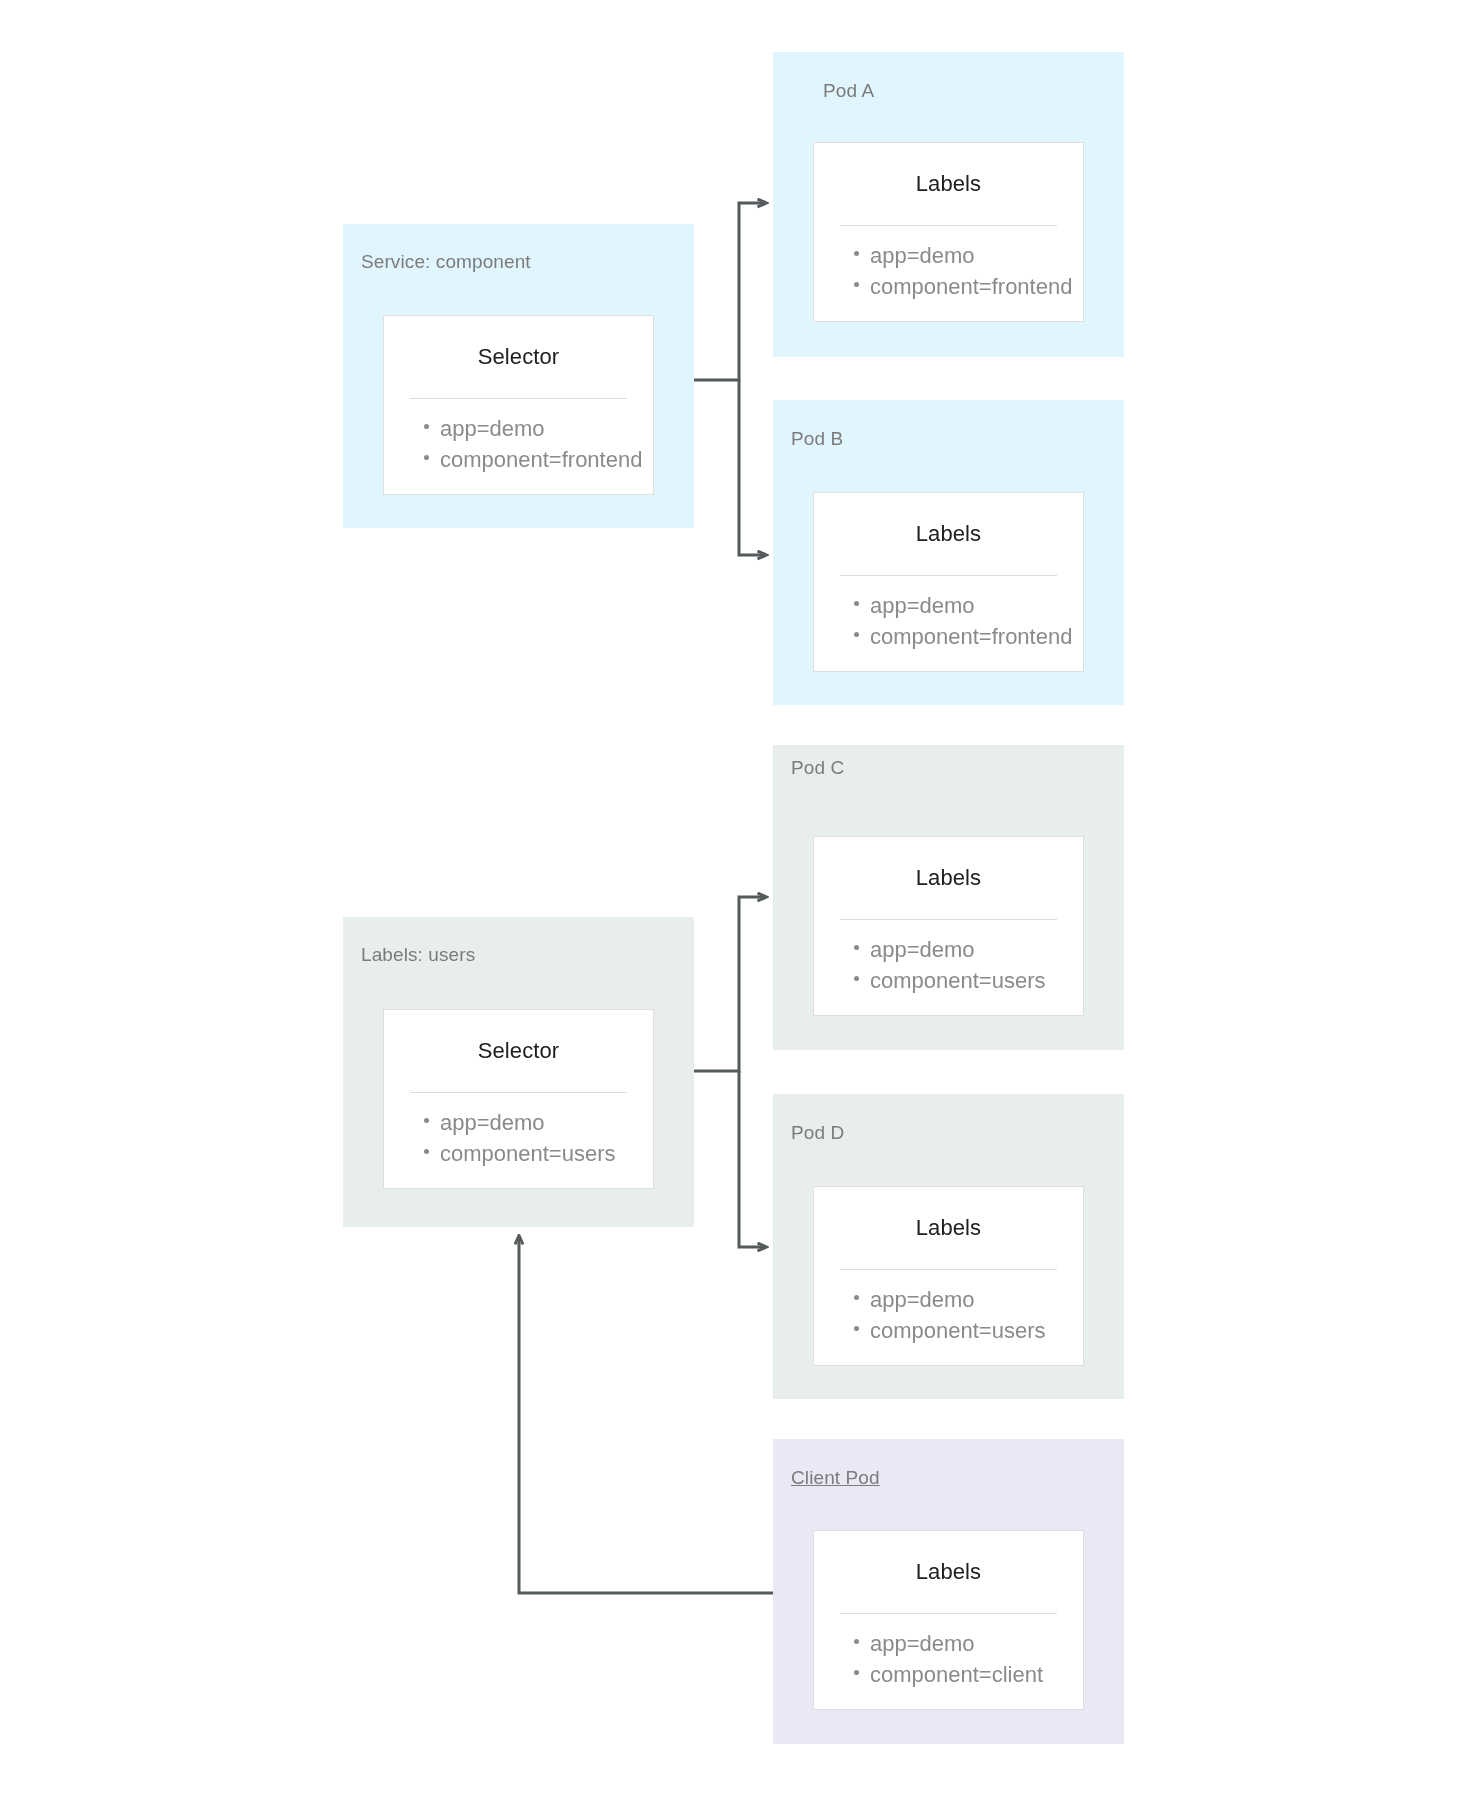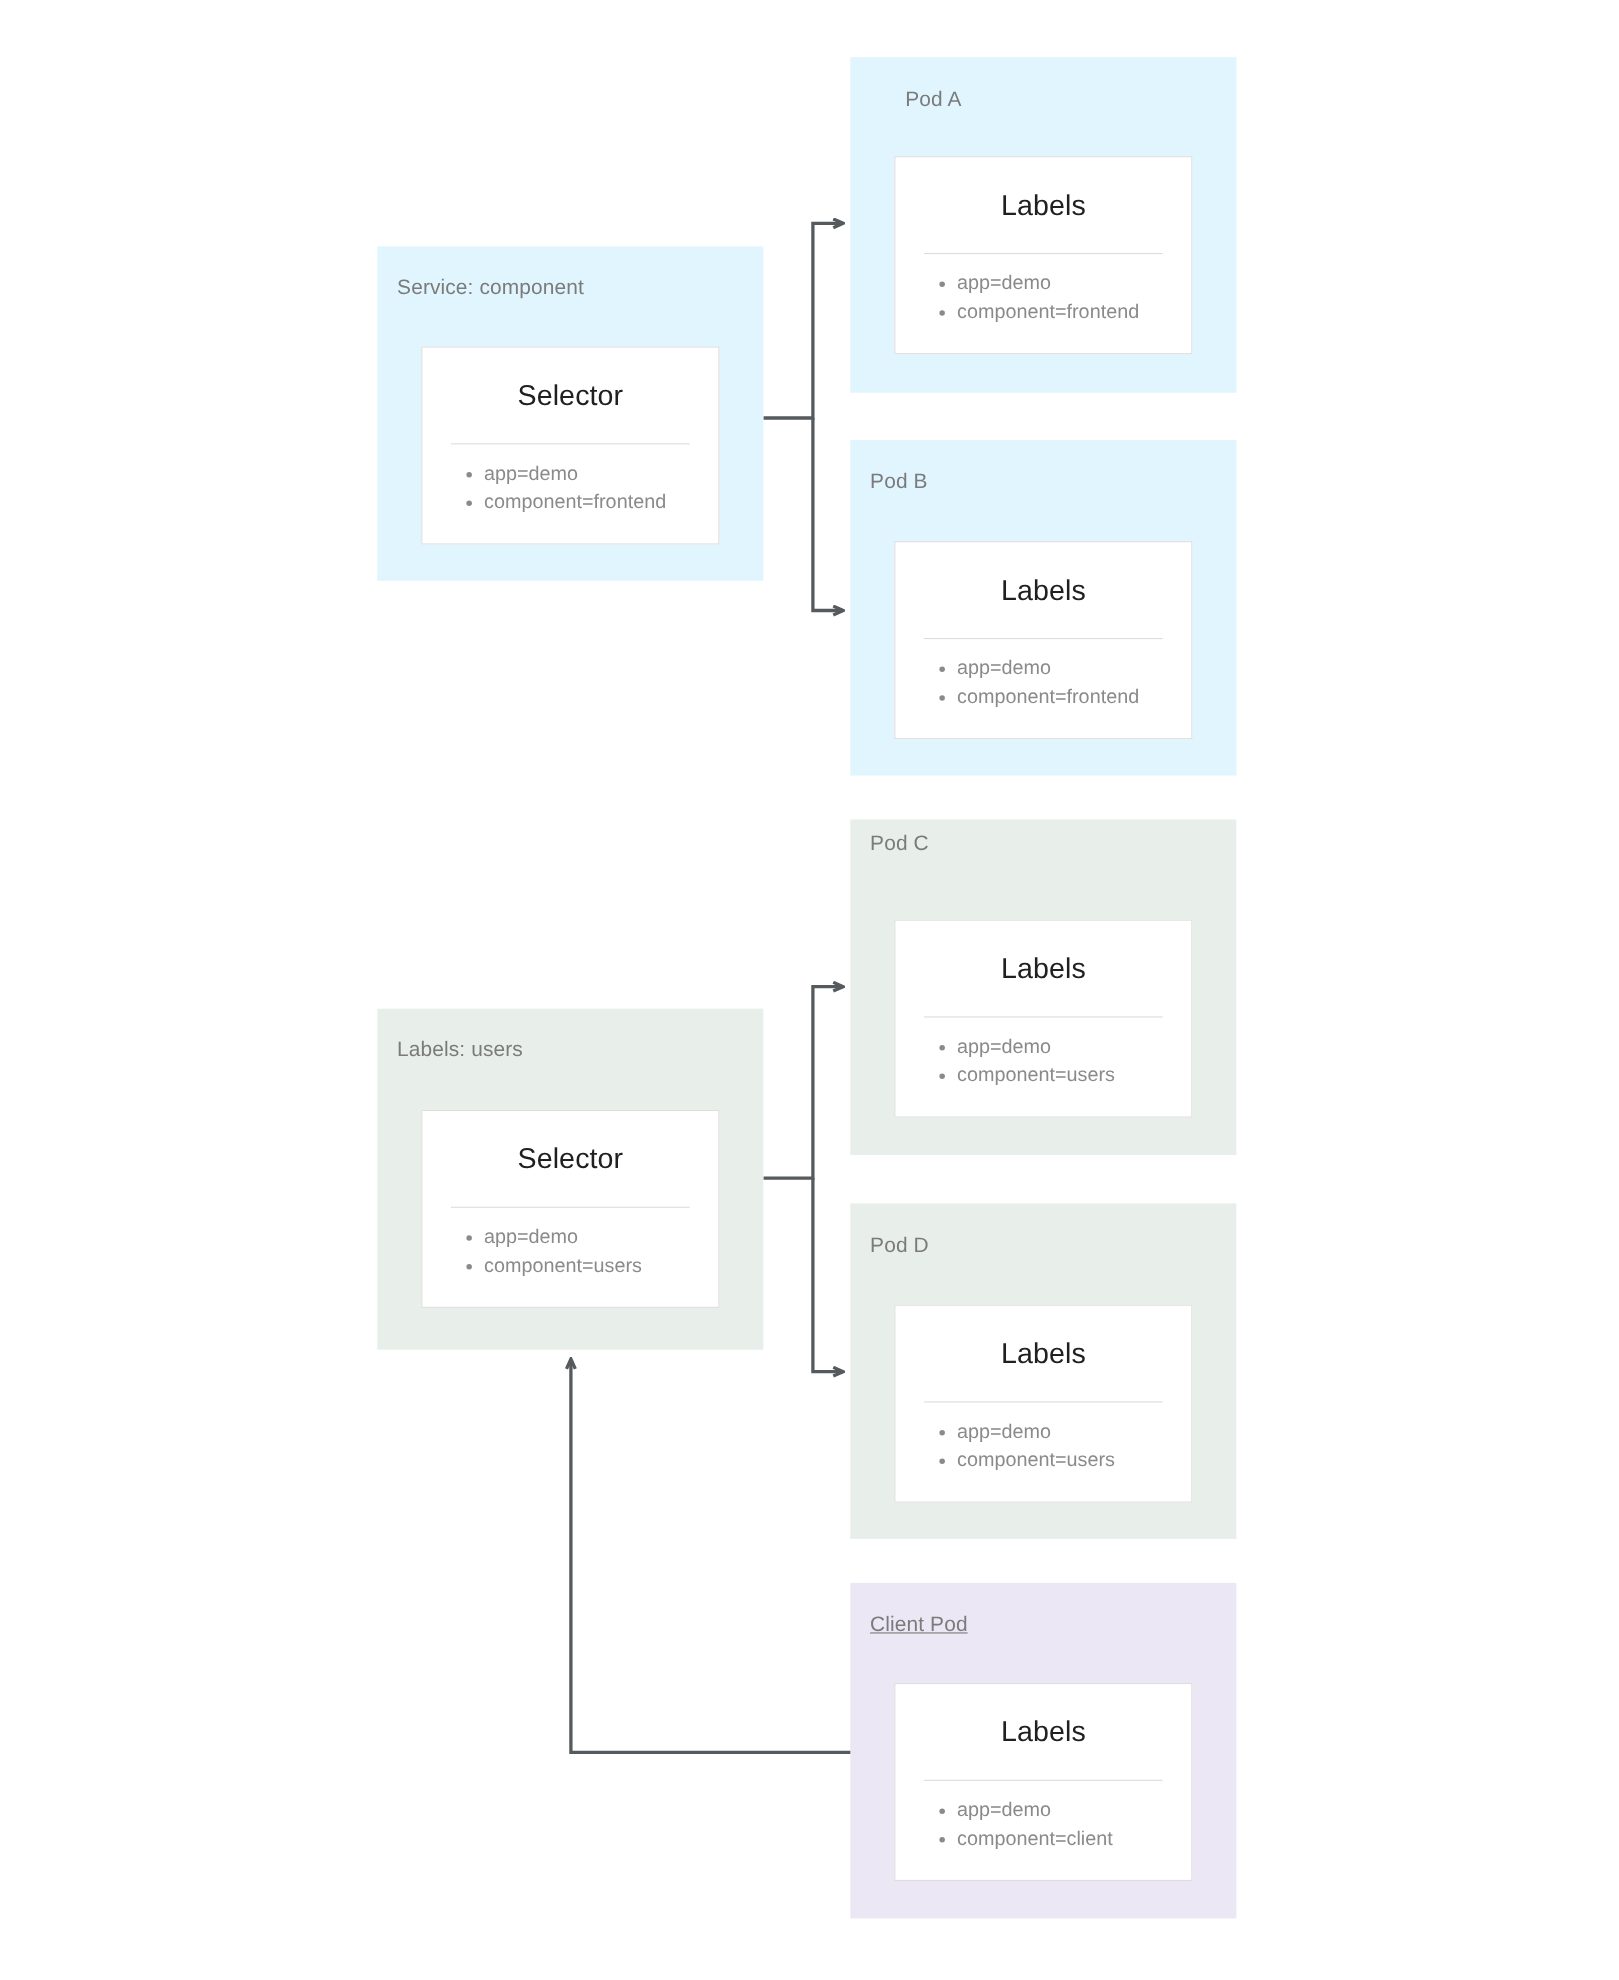--- a/index.html
+++ b/index.html
@@ -33,38 +33,38 @@
   }
   
   .card {
     position: absolute;
     box-sizing: border-box;
     background: #ffffff;
     border: 1px solid #dedede;
   }
   .card-title {
     text-align: center;
-    font-size: 26px;
+    font-size: 22px;
     color: #202020;
     padding-top: 28px;
     letter-spacing: 0.1px;
   }
   .card-rule {
     height: 1px;
     background: #dcdcdc;
     margin: 28px 26px 0 26px;
   }
   .card-list {
     list-style: none;
     margin: 0;
     padding: 14px 0 0 40px;
   }
   .card-list li {
     position: relative;
-    font-size: 18px;
+    font-size: 22px;
     line-height: 1.42;
     color: #8a8a8a;
     white-space: nowrap;
     padding-left: 16px;
   }
   .card-list li::before {
     content: "";
     position: absolute;
     left: 0;
     top: 11px;

